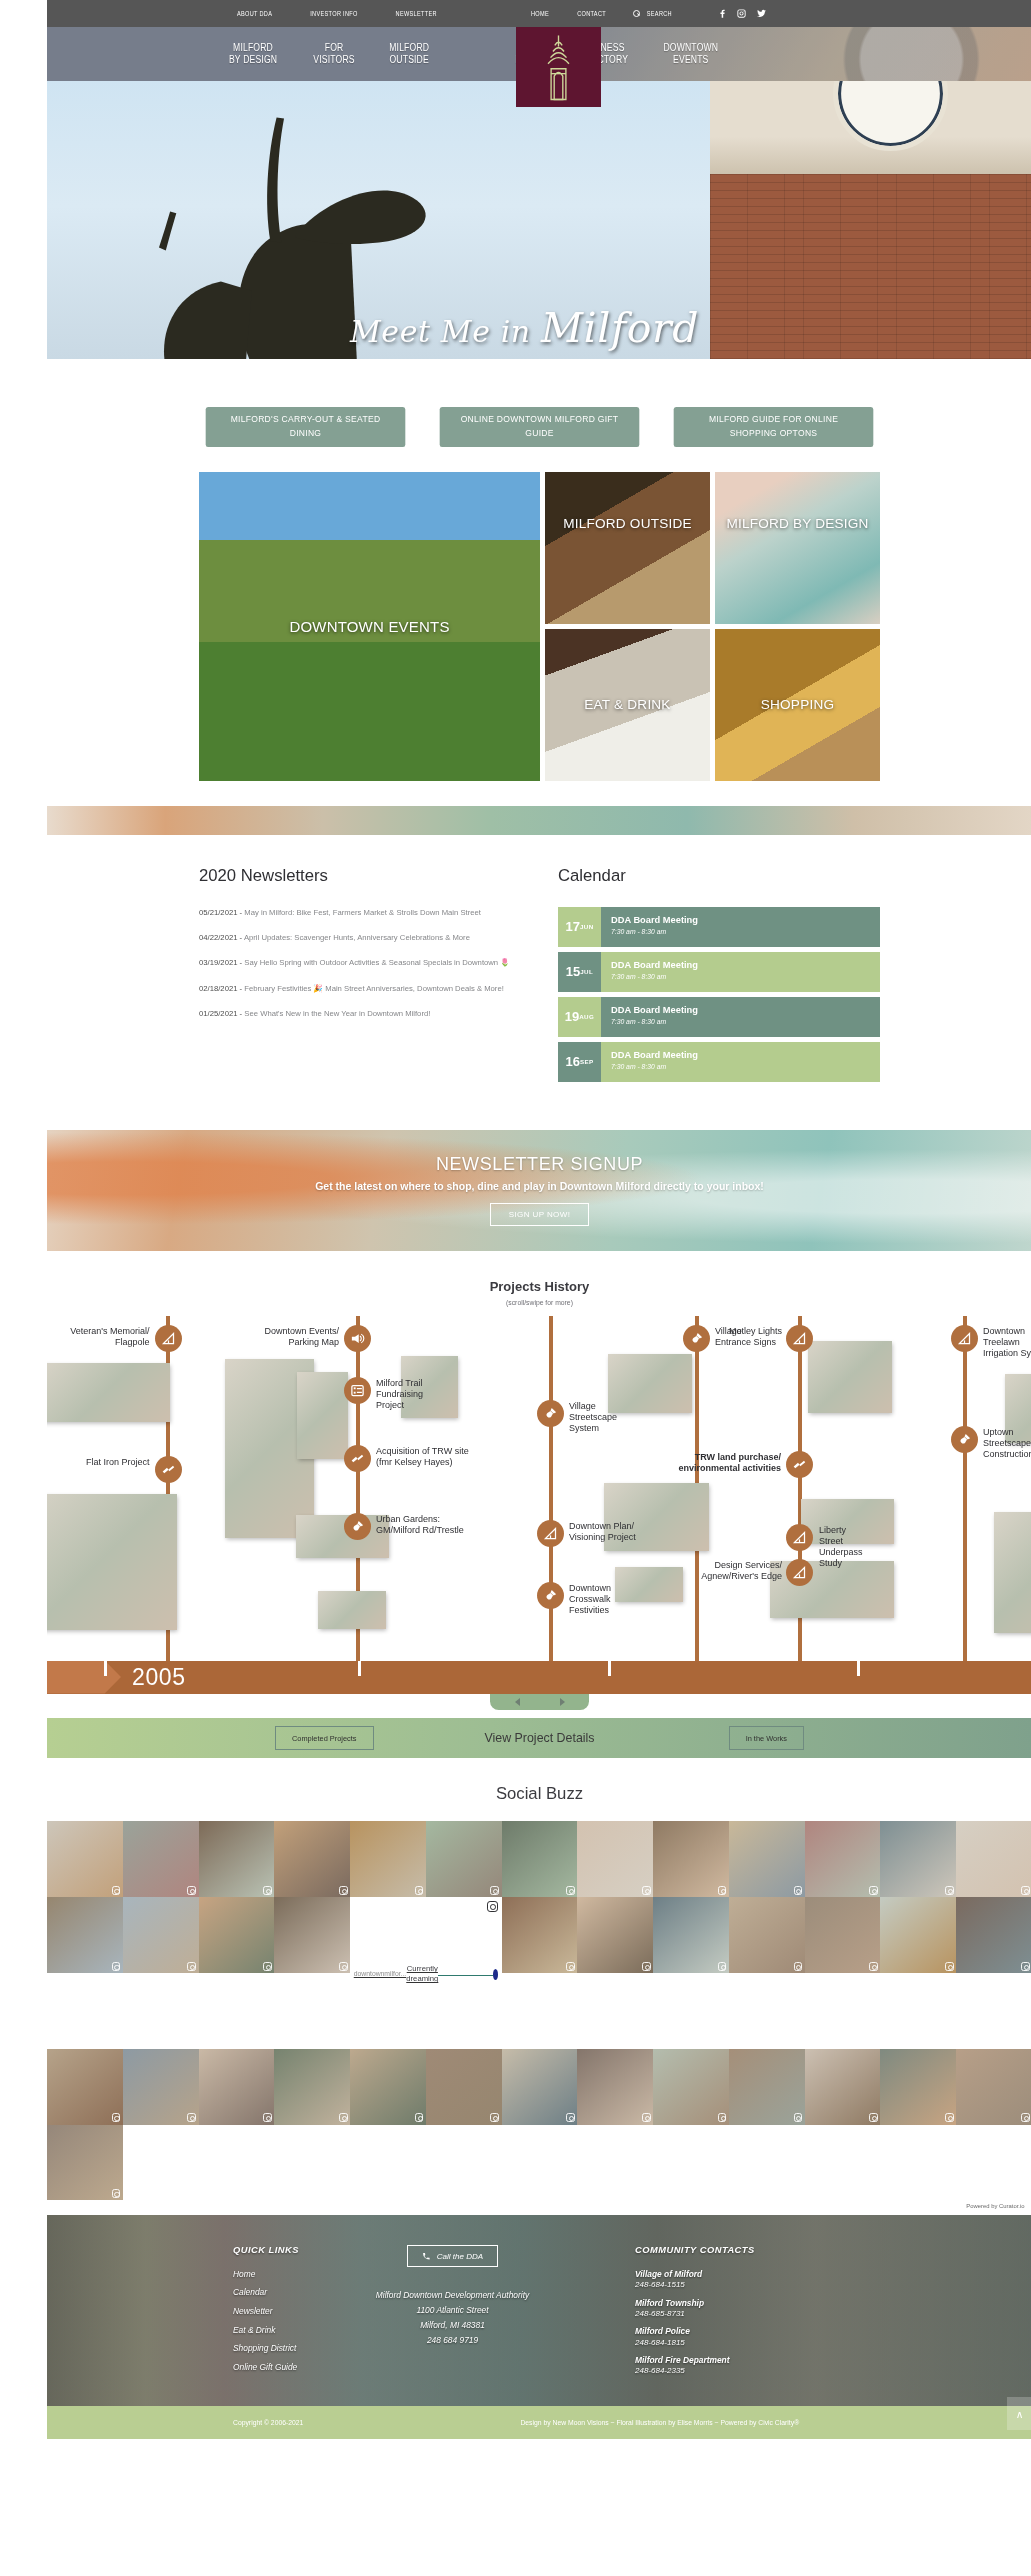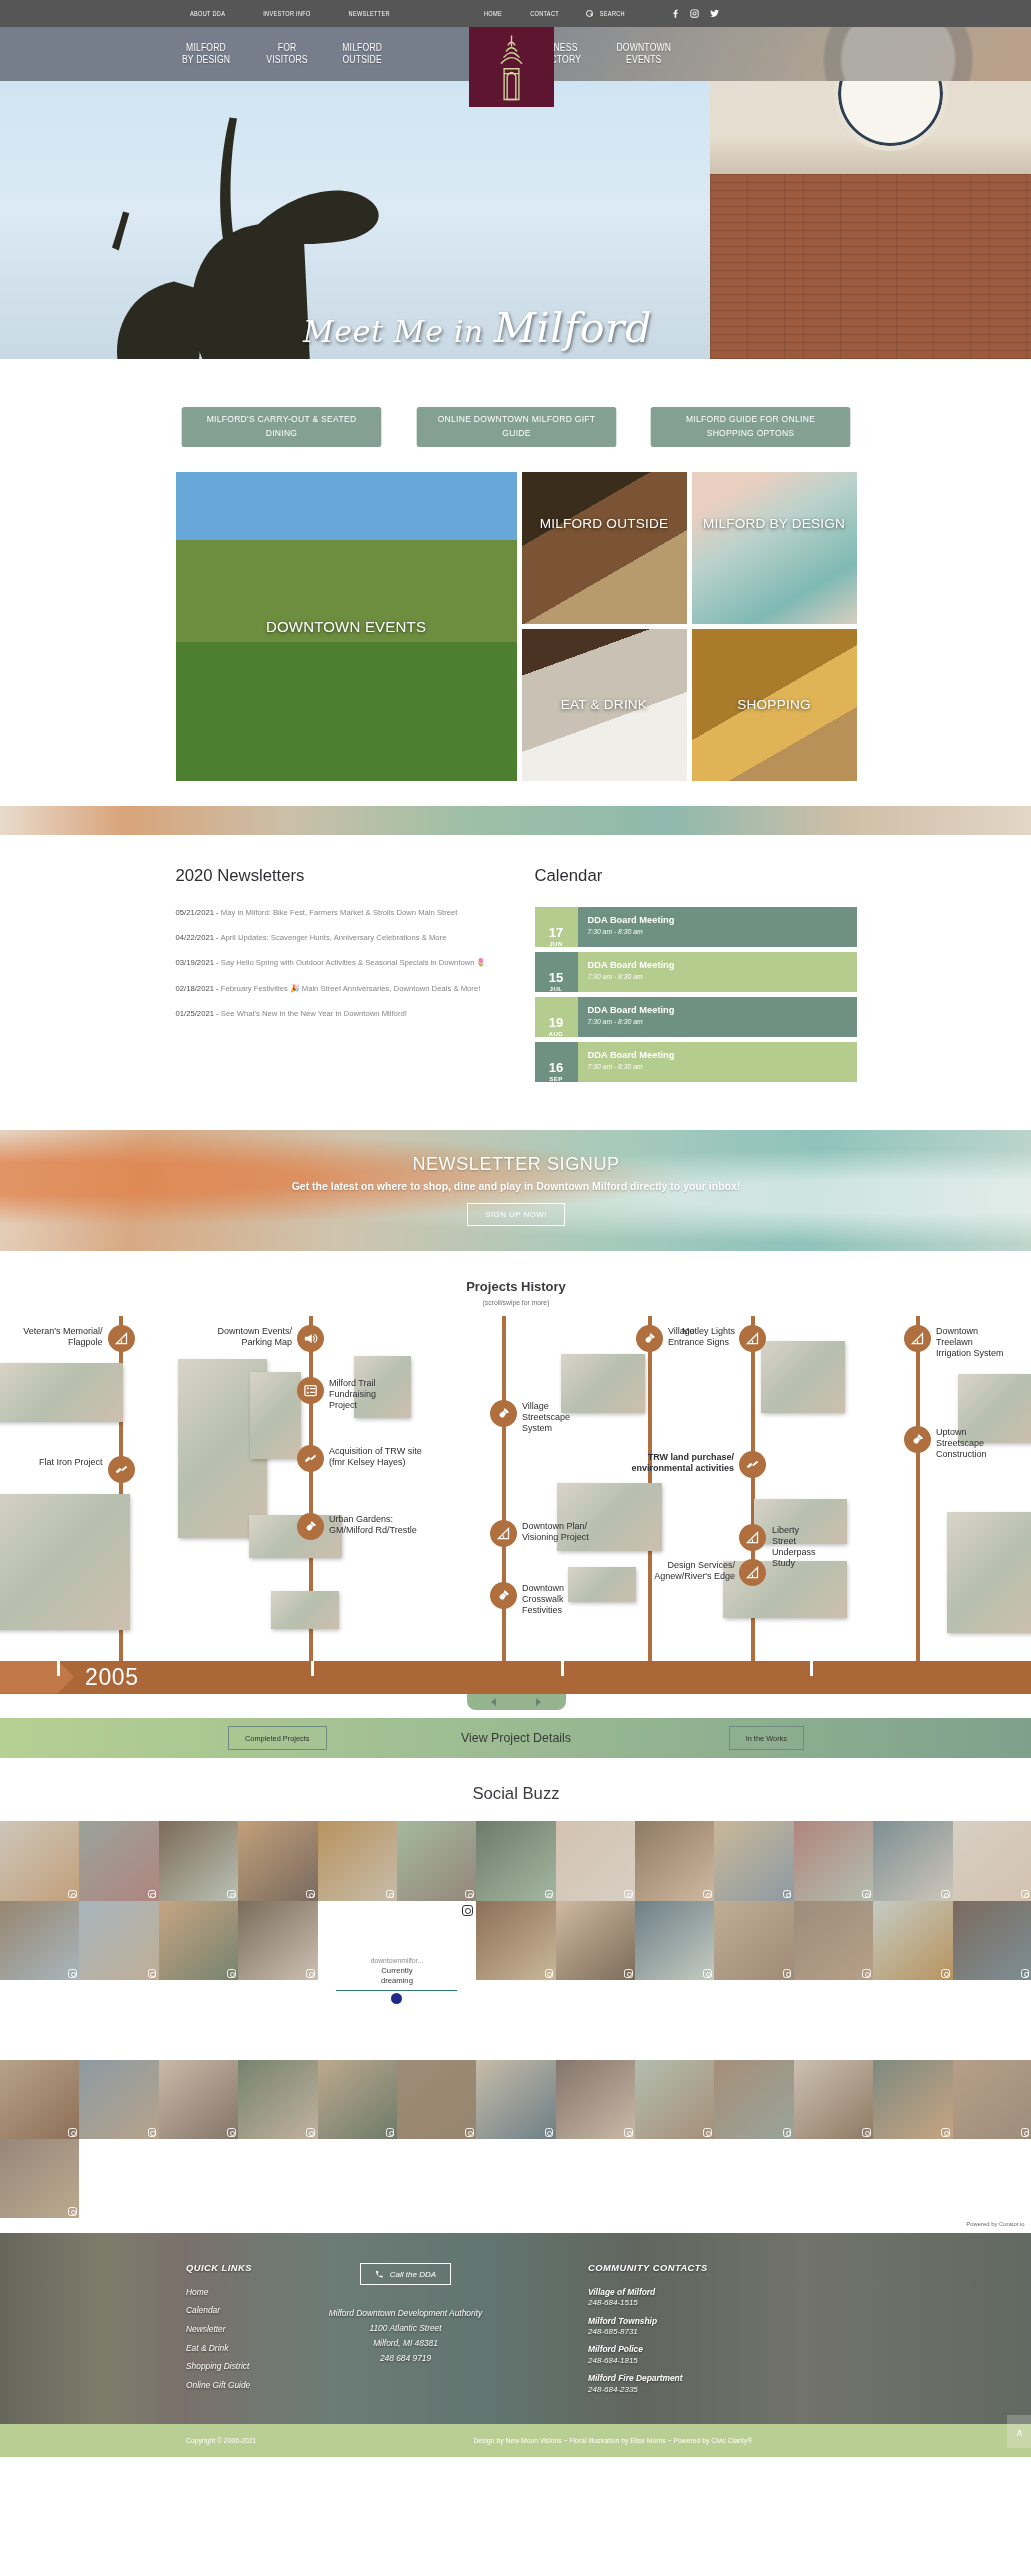--- a/index.html
+++ b/index.html
@@ -2,21 +2,21 @@
 <html style="font-size:10px"><head>
 <meta charset="utf-8">
 <style>
   * { box-sizing: border-box; margin: 0; padding: 0; }
   html, body {
     width: 1032px;
     font-family: "Liberation Sans", sans-serif;
     background: #ffffff;
     color: #333;
   }
-  .page { width: 1032px; position: relative; overflow: hidden; }
+  .page { width: 1032px; position: relative; overflow: hidden; padding-left: 47px; }
 
   
   .utility-bar {
     height: 27px;
     background: #565656;
     display: flex;
     align-items: center;
     position: relative;
   }
   .util-left { display: flex; align-items: center; gap: 28.5px; margin-left: 186px; }
@@ -151,21 +151,21 @@
 
   
   .news-cal { width: 681px; margin: 0 auto; display:flex; gap: 37px; padding: 31px 0 43px; }
   .news-col { width: 322px; }
   .cal-col  { width: 322px; }
   .sec-h { font-size: 16.7px; font-weight: normal; color:#2f2f33; margin-bottom: 21px; }
   .nl-item { font-size: 7.7px; line-height: 11.8px; margin-bottom: 13.6px; color:#4e4e4e; }
   .nl-date { color:#4e4e4e; }
   .nl-link { color:#86878a; cursor:pointer; }
   .cal-item { display:flex; margin-bottom: 5px; min-height: 40px; cursor:pointer;}
-  .cal-date { width: 43px; display:flex; flex-direction:column; align-items:center; justify-content:flex-end;
+  .cal-date { width: 43px; display:flex; flex-direction:row; align-items:center; justify-content:center;
     color:#fff; }
   .cal-d { font-size: 13px; font-weight:bold; line-height:13.6px; }
   .cal-m { font-size: 6.2px; font-weight:bold; letter-spacing:0.4px; }
   .cal-body { flex:1; padding: 7.4px 0 0 10px; color:#fff; }
   .cal-title { font-size: 9.3px; font-weight: bold; line-height: 12.4px; }
   .cal-time { font-size: 6.8px; font-style: italic; margin-top: 1.9px; }
   .sc-a .cal-date { background:#b4cc8e; } .sc-a .cal-body { background:#6f9183; }
   .sc-a { background:#6f9183; }
   .sc-b .cal-date { background:#6f9183; } .sc-b .cal-body { background:#b4cc8e; }
   .sc-b { background:#b4cc8e; }
@@ -242,21 +242,21 @@
   
   .social { padding: 26px 0 0; text-align:center; }
   .social h2 { font-size: 16.7px; font-weight:normal; color:#3b3b40; margin-bottom: 17.3px; }
   .ig-grid { display:grid; grid-template-columns: repeat(13, 1fr); width:100%; }
   .ig-cell { position:relative; aspect-ratio: 1 / 1; overflow:hidden; }
   .ig-badge { position:absolute; right: 2.5px; bottom: 2.5px; width: 8.7px; height:8.7px;
     border:1px solid rgba(255,255,255,.9); border-radius:2.5px; }
   .ig-badge::after { content:""; position:absolute; left:1.9px; top:1.9px; width:3.1px;height:3.1px;
     border:0.9px solid rgba(255,255,255,.9); border-radius:50%; }
   .ig-card { grid-column: span 2; grid-row: span 1; background:#fff; display:flex;
-    flex-direction:column; align-items:center; justify-content:center; padding: 3.7px; }
+    align-items:center; justify-content:center; padding: 3.7px; text-decoration: underline; }
   .ig-card .handle { font-size: 6.8px; color:#8d8d8d; }
   .ig-card .cap { font-size: 7.7px; color:#3b3b40; line-height:10px; margin-top:2.5px;}
   .ig-card .line { width: 80%; height:0.6px; background:#2f7a6e; margin-top: 3.7px; }
   .ig-card .av { width: 11px;height:11px;border-radius:50%;background:#1d2b8a; margin-top: 2.5px;}
   .ig-ico-dark { position:absolute; right:3.7px; top:3.7px; width:11px;height:11px;
     border:1.2px solid #2f2f33; border-radius:3.1px; }
   .ig-ico-dark::after { content:""; position:absolute; left:2.5px;top:2.5px;width:3.7px;height:3.7px;
     border:1px solid #2f2f33; border-radius:50%; }
   .curator { text-align:right; font-size: 5.9px; color:#6a6a6a; padding: 2.5px 7.4px 6.2px 0; }
 

